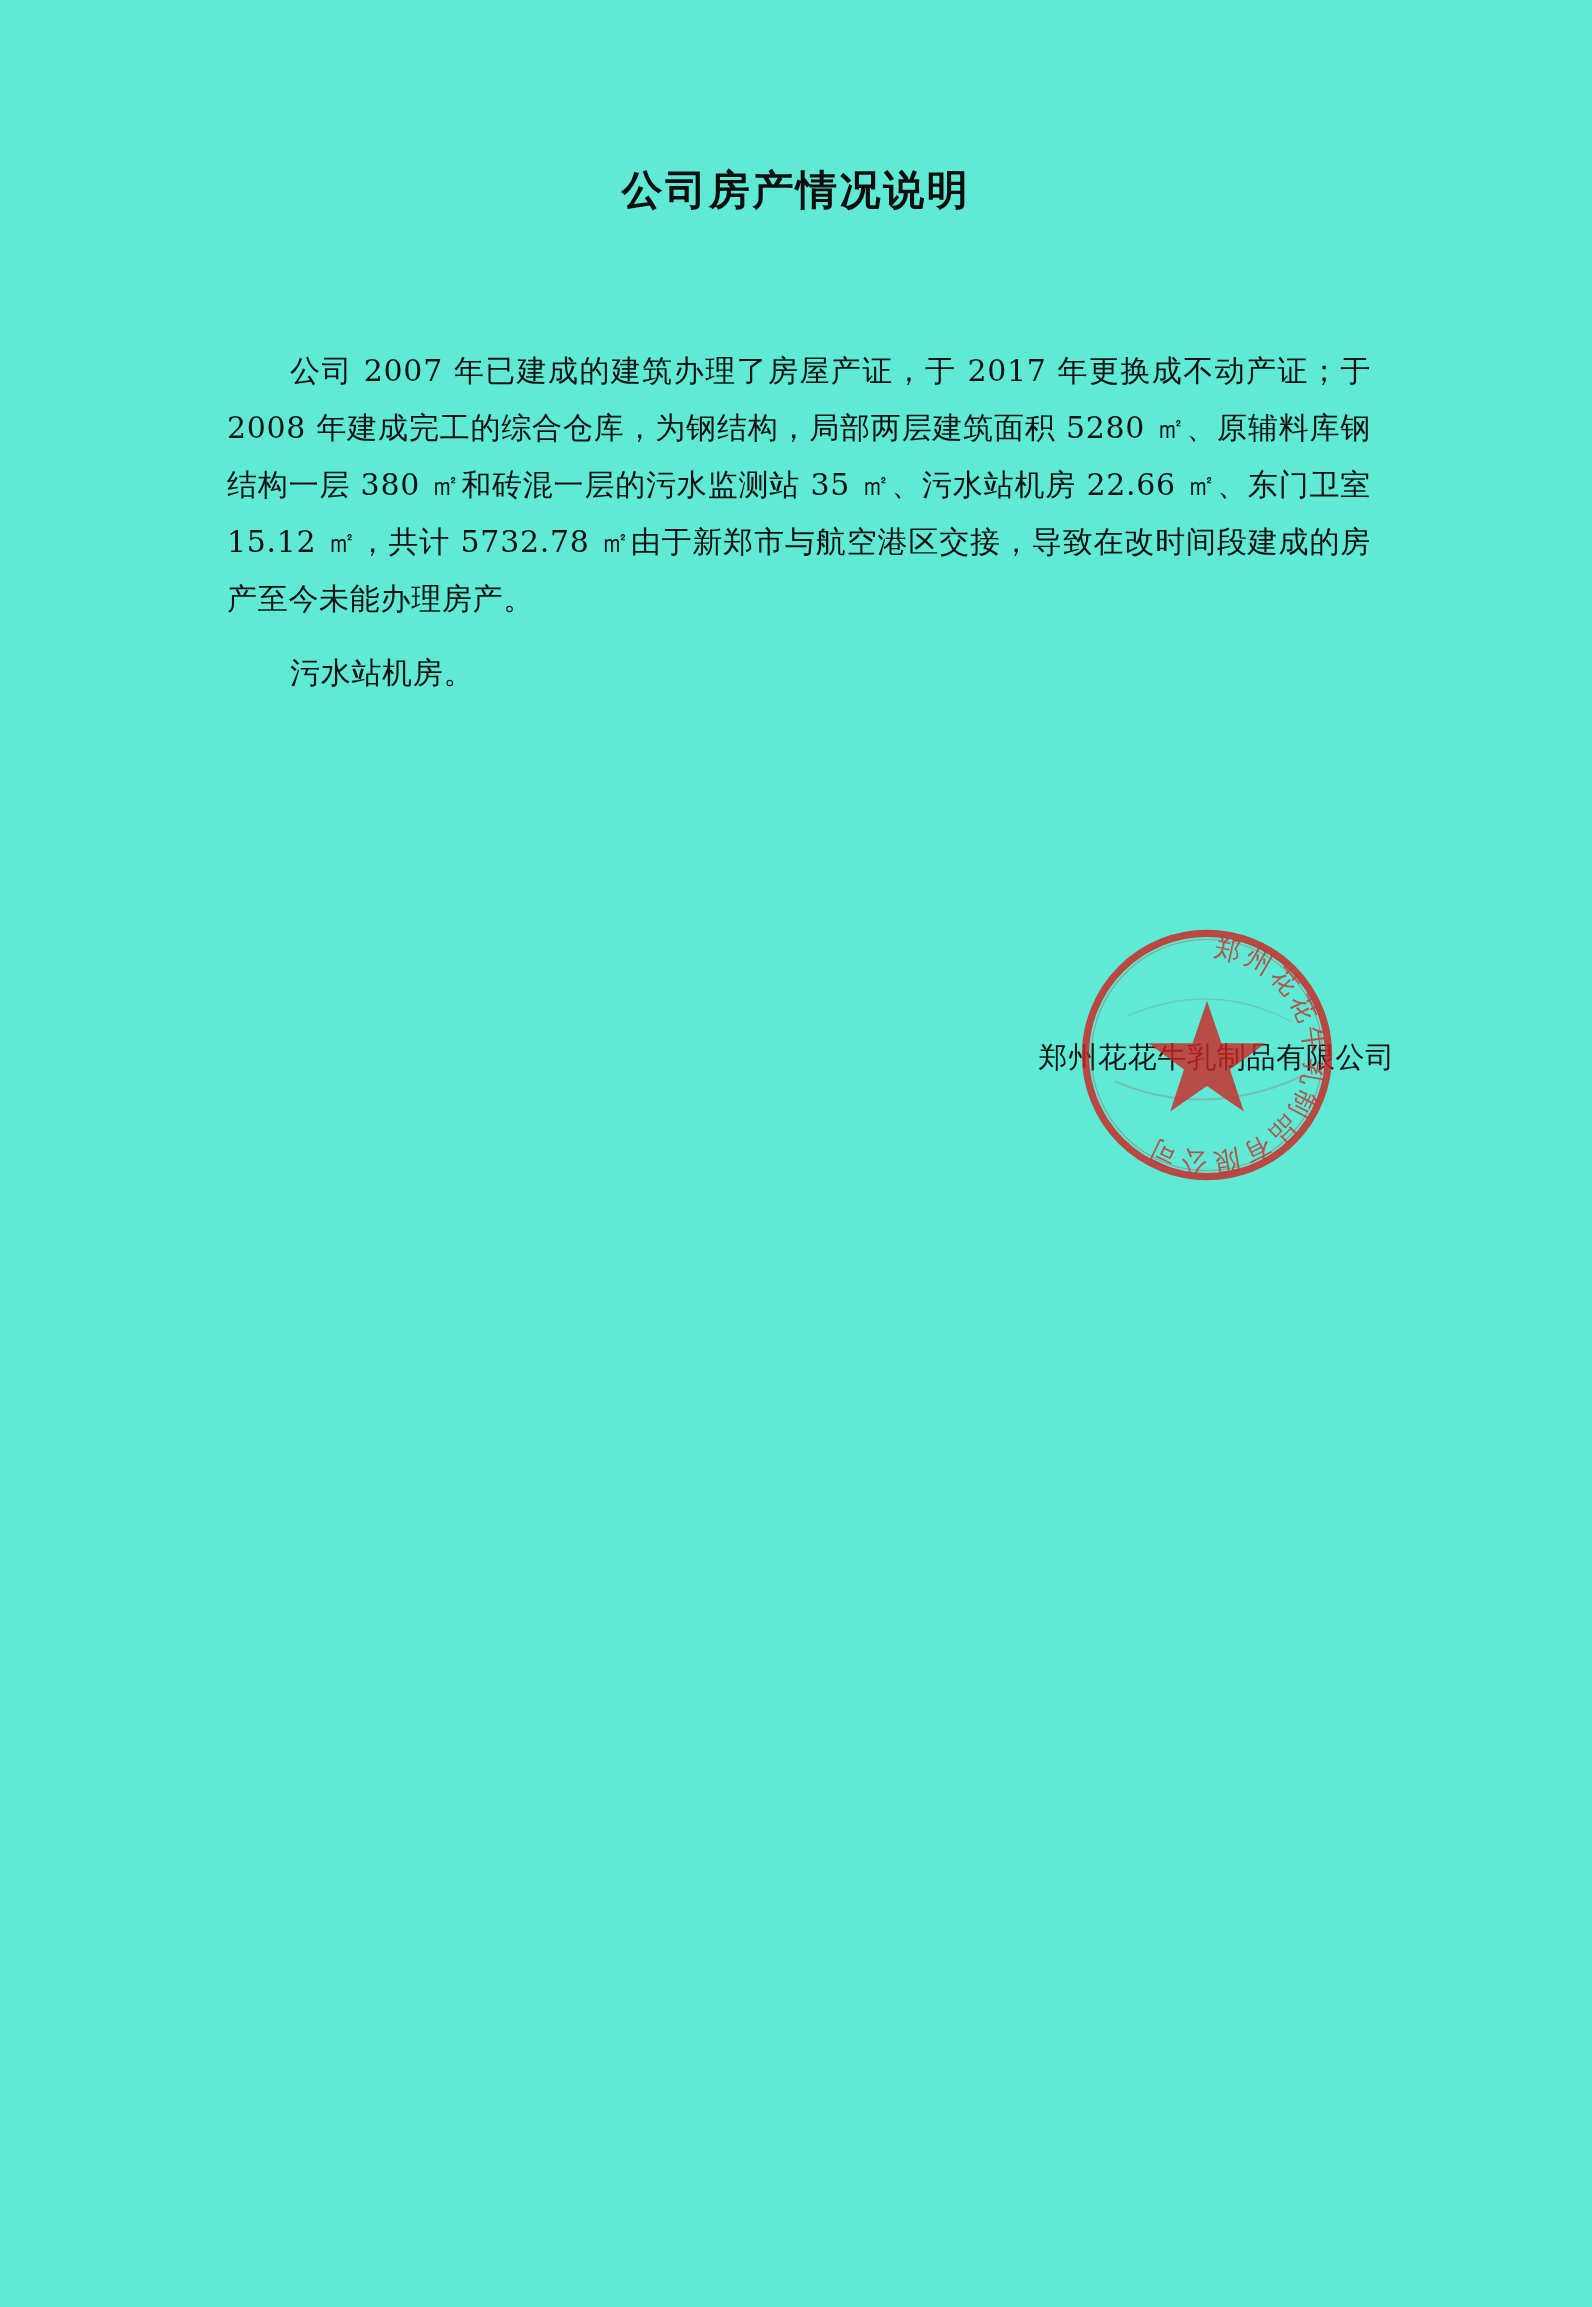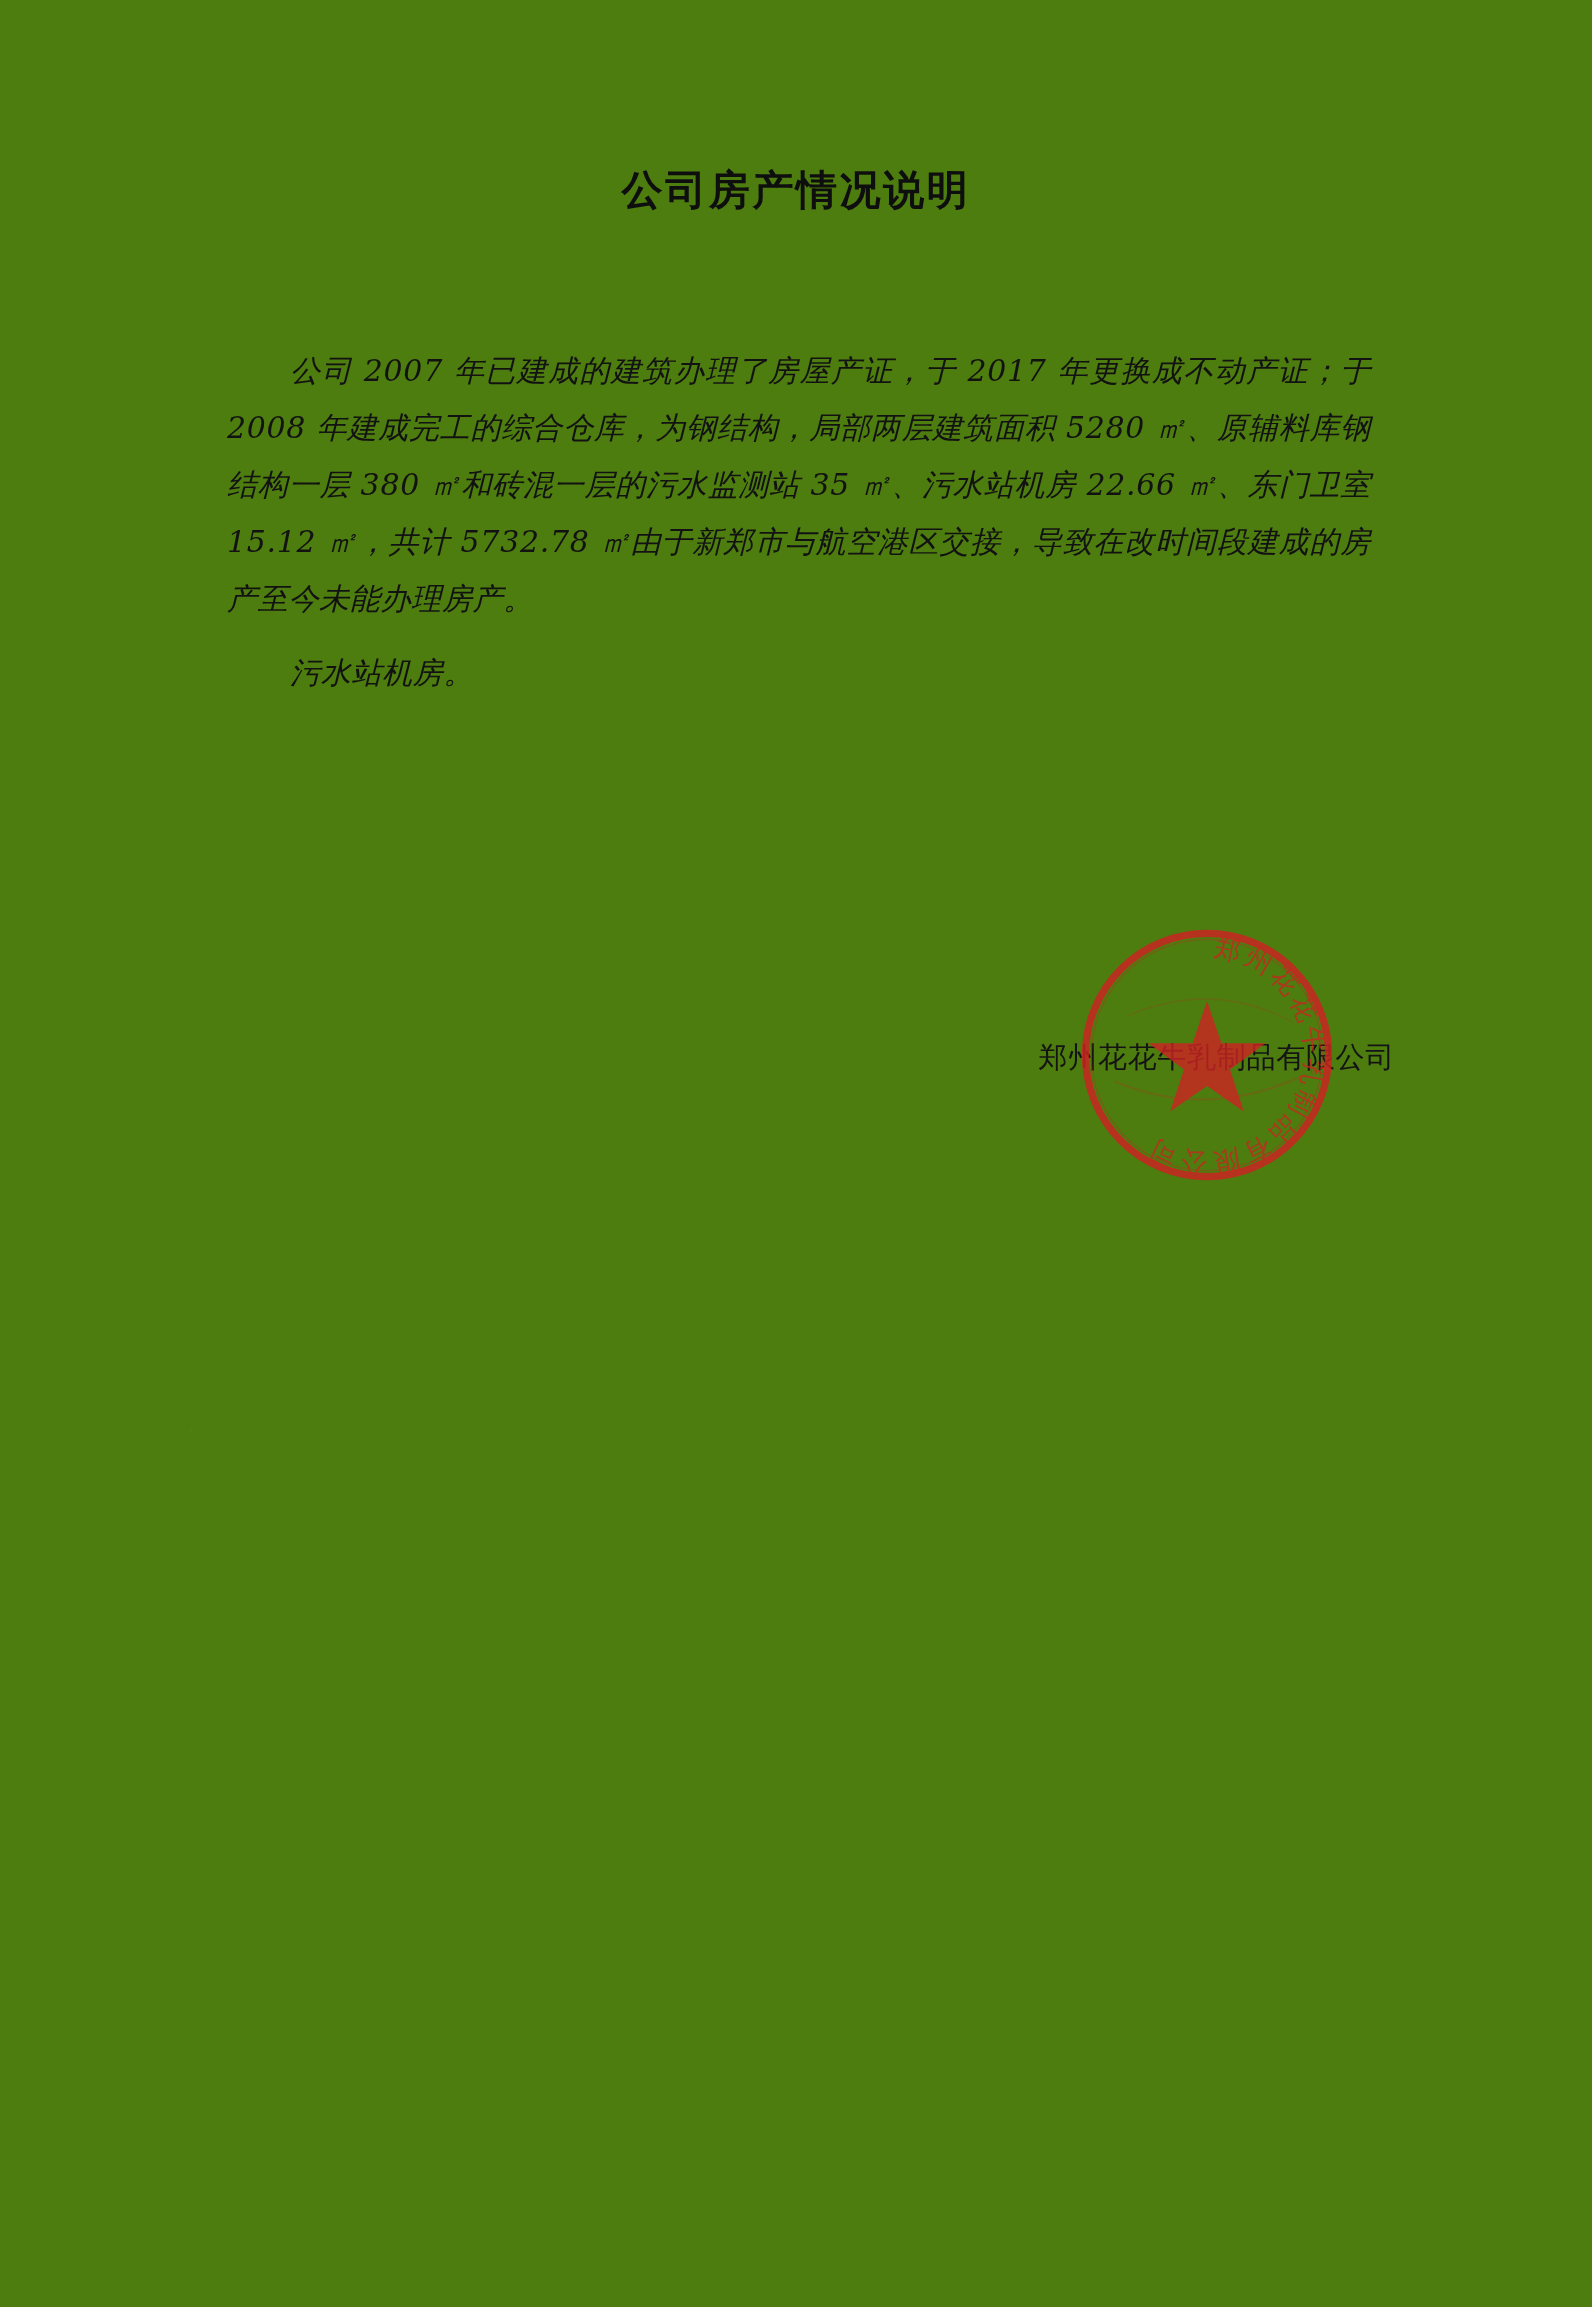--- a/index.html
+++ b/index.html
@@ -11,21 +11,21 @@
     width: 1592px;
     height: 2307px;
     position: relative;
     font-family: "Liberation Serif", serif;
     color: #111111;
     overflow: hidden;
   }
   .page {
     position: absolute;
     inset: 0;
-    background: #4d7c0f;
+    background: #5eead4;
   }
   
   .speckles {
     position: absolute;
     inset: 0;
     pointer-events: none;
     opacity: 0.5;
     background-image:
       radial-gradient(circle at 12% 62%, rgba(150,150,150,0.18) 0 1px, transparent 1.3px),
       radial-gradient(circle at 34% 71%, rgba(150,150,150,0.13) 0 1px, transparent 1.3px),
@@ -58,21 +58,20 @@
     font-size: 30px;
     line-height: 57px;
     text-align: justify;
     text-justify: inter-ideograph;
     letter-spacing: 0.7px;
     color: #121212;
     font-family: "DejaVu Serif", "Liberation Serif", serif;
   }
   .para.indent {
     text-indent: 63px;
-    font-style: italic;
   }
   .para + .para {
     margin-top: 17px;
   }
   .sign-block {
     position: absolute;
     top: 1026px;
     right: 197px;
     width: 500px;
     text-align: right;

